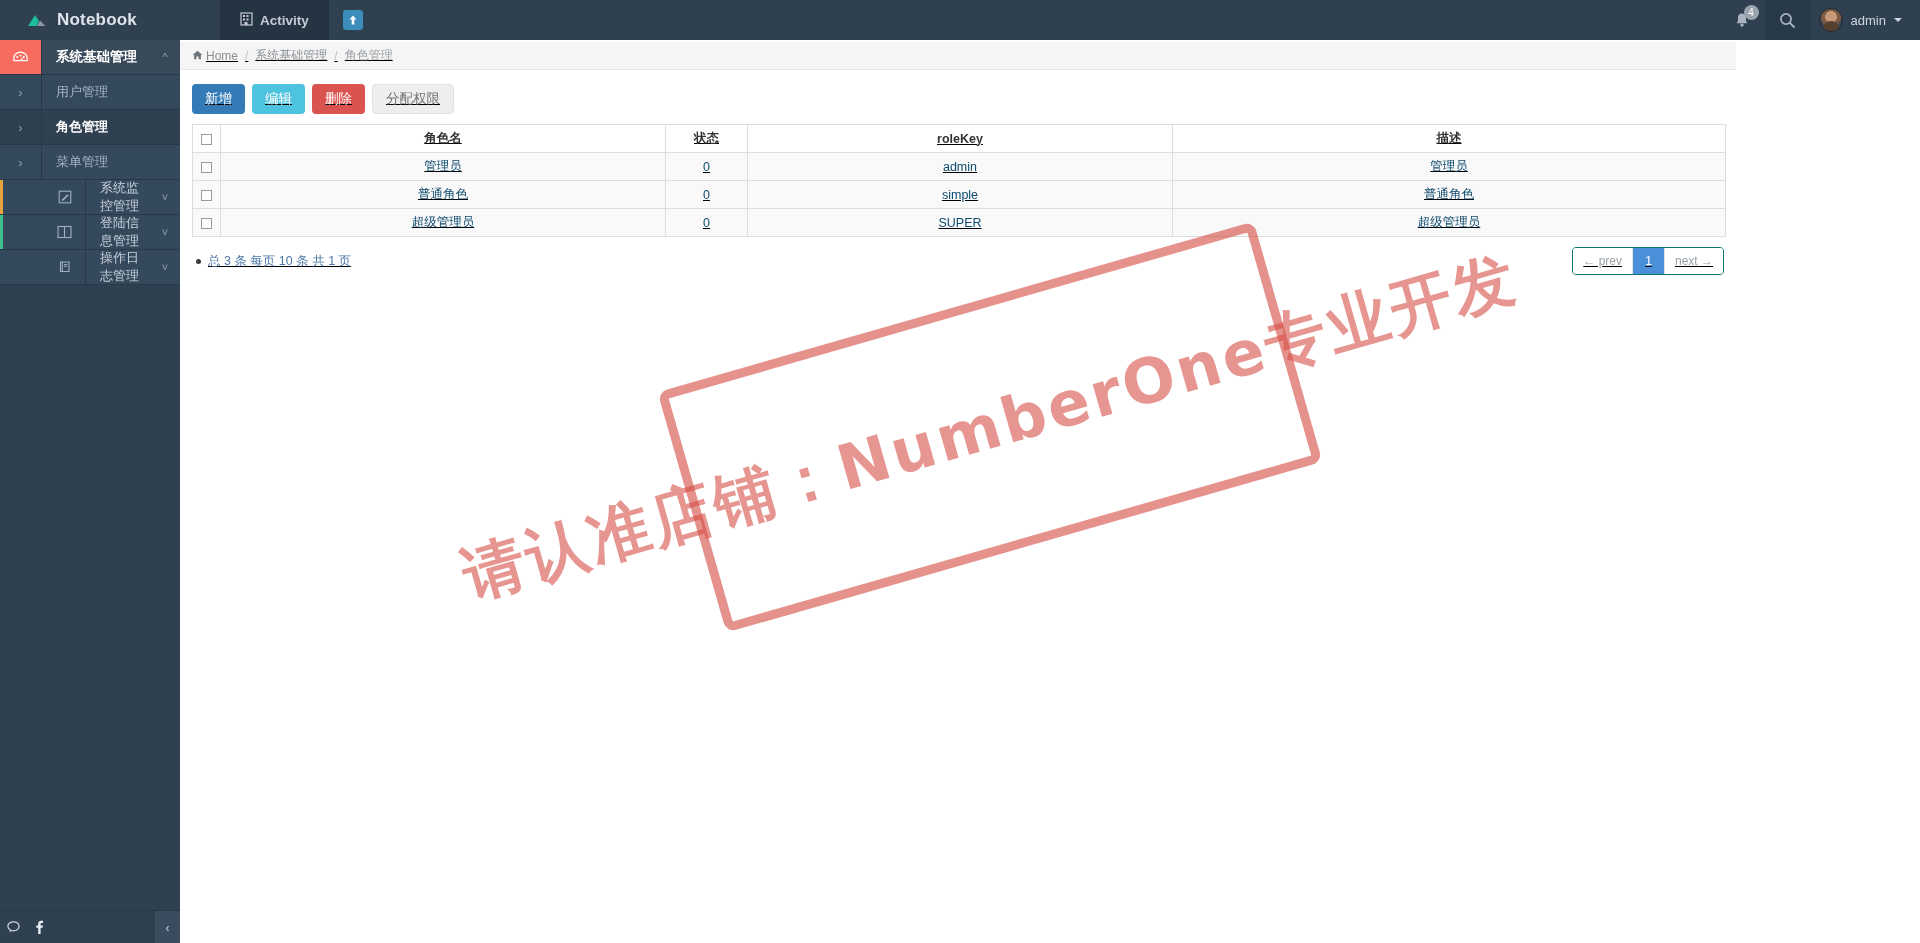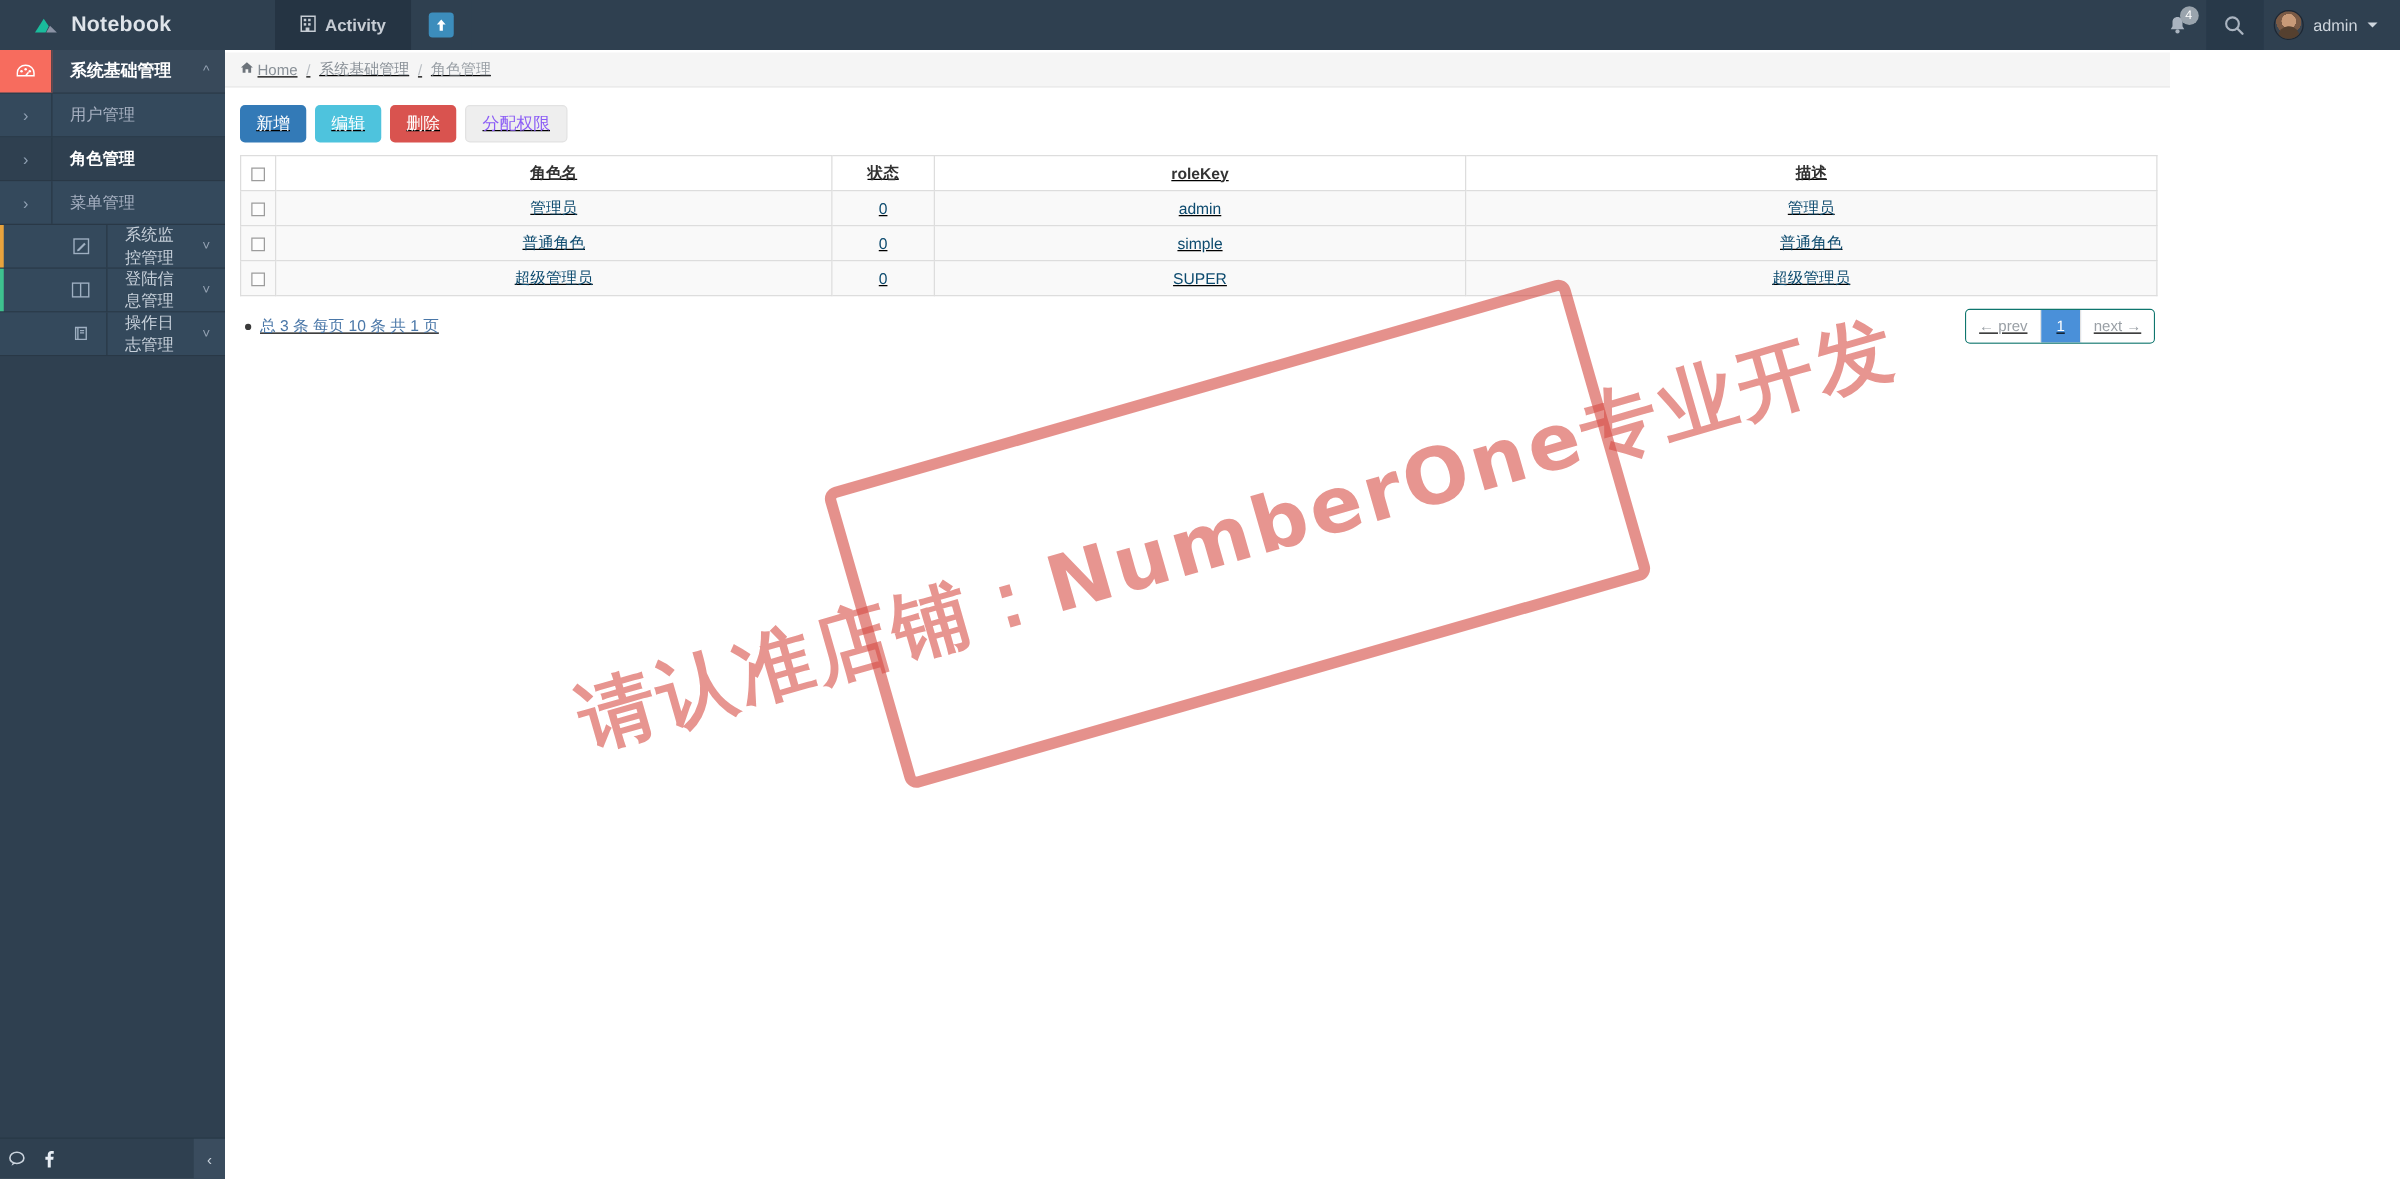--- a/index.html
+++ b/index.html
@@ -203,21 +203,21 @@
   }
   .btn {
     height: 30px; padding: 0 13px;
     border: none; border-radius: 4px;
     font-size: 13.5px; color: #fff; cursor: pointer;
     font-family: inherit;
   }
   .btn-primary { background: #337ab7; }
   .btn-info    { background: #4ec3dd; }
   .btn-danger  { background: #d9534f; }
-  .btn-default { background: #eeeeee; color: #8b5cf6; border: 1px solid #e2e2e2; }
+  .btn-default { background: #eeeeee; color: #737373; border: 1px solid #e2e2e2; }
 
   .table-wrap { padding: 0 10px 0 12px; }
   table.grid {
     width: 100%; border-collapse: collapse;
     table-layout: fixed;
   }
   table.grid th {
     height: 28px;
     border: 1px solid #dddddd;
     background: #ffffff;

